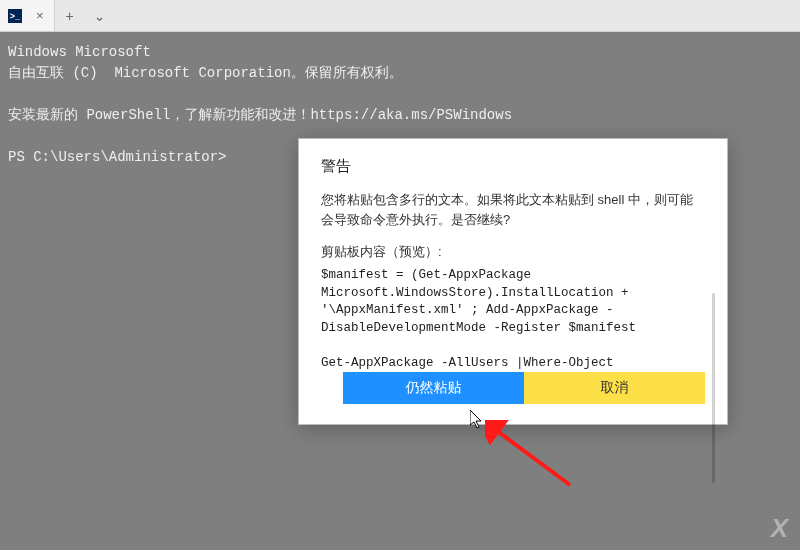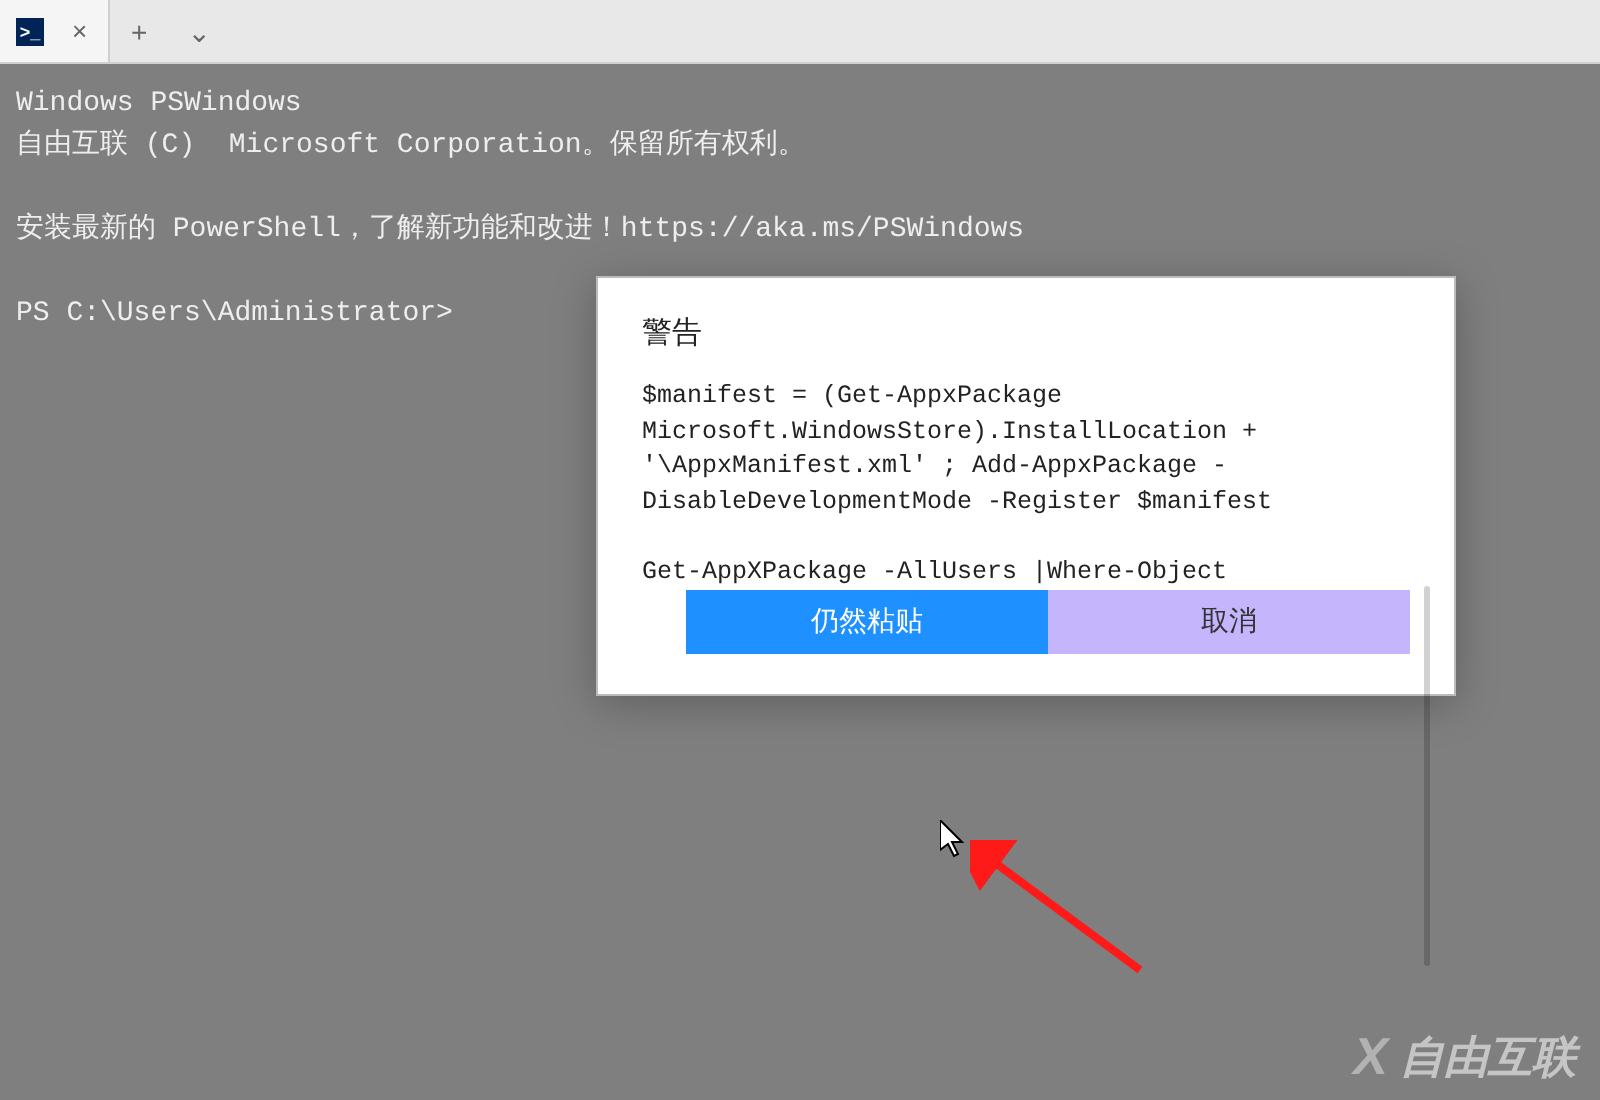--- a/index.html
+++ b/index.html
@@ -110,21 +110,21 @@
     cursor: pointer;
     display: flex;
     align-items: center;
     justify-content: center;
   }
   .btn-primary {
     background: #1e90ff;
     color: #fff;
   }
   .btn-secondary {
-    background: #c4b5fd;
+    background: #fde047;
     color: #333;
   }
   .cursor-arrow {
     position: absolute;
     left: 470px;
     top: 410px;
     width: 14px;
     height: 20px;
     pointer-events: none;
   }
@@ -167,29 +167,31 @@
 
 <div class="titlebar">
   <div class="tab">
     <span class="tab-icon">&gt;_</span>
     <span class="tab-close">×</span>
   </div>
   <div class="newtab">+</div>
   <div class="dropdown">⌄</div>
 </div>
 
-<div class="terminal"><span>Windows PSWindows</span>
+<div class="terminal"><span>Windows Microsoft</span>
 <span>自由互联 (C)  Microsoft Corporation。保留所有权利。</span>
 <span></span>
 <span>安装最新的 PowerShell，了解新功能和改进！https://aka.ms/PSWindows</span>
 <span></span>
 <span>PS C:\Users\Administrator&gt;</span></div>
 
 <div class="dialog">
   <div class="dialog-title">警告</div>
+  <div class="dialog-msg">您将粘贴包含多行的文本。如果将此文本粘贴到 shell 中，则可能会导致命令意外执行。是否继续?</div>
+  <div class="dialog-preview-label">剪贴板内容（预览）:</div>
   <div class="dialog-preview">$manifest = (Get-AppxPackage Microsoft.WindowsStore).InstallLocation + '\AppxManifest.xml' ; Add-AppxPackage -DisableDevelopmentMode -Register $manifest
 
 Get-AppXPackage -AllUsers |Where-Object</div>
   <div class="scroll-track"></div>
   <div class="dialog-buttons">
     <button class="btn btn-primary">仍然粘贴</button>
     <button class="btn btn-secondary">取消</button>
   </div>
 </div>
 
@@ -201,14 +203,13 @@
   <defs>
     <marker id="ah" markerWidth="8" markerHeight="8" refX="2" refY="4" orient="auto">
       <path d="M0 0 L8 4 L0 8 Z" fill="#ff1a1a"></path>
     </marker>
   </defs>
   <line x1="85" y1="65" x2="8" y2="8" stroke="#ff1a1a" stroke-width="4" marker-end="url(#ah)"></line>
 </svg>
 
 <div class="watermark">
   <span class="watermark-x">X</span>
-  <span>自由互联</span>
 </div>
 
 </body></html>

